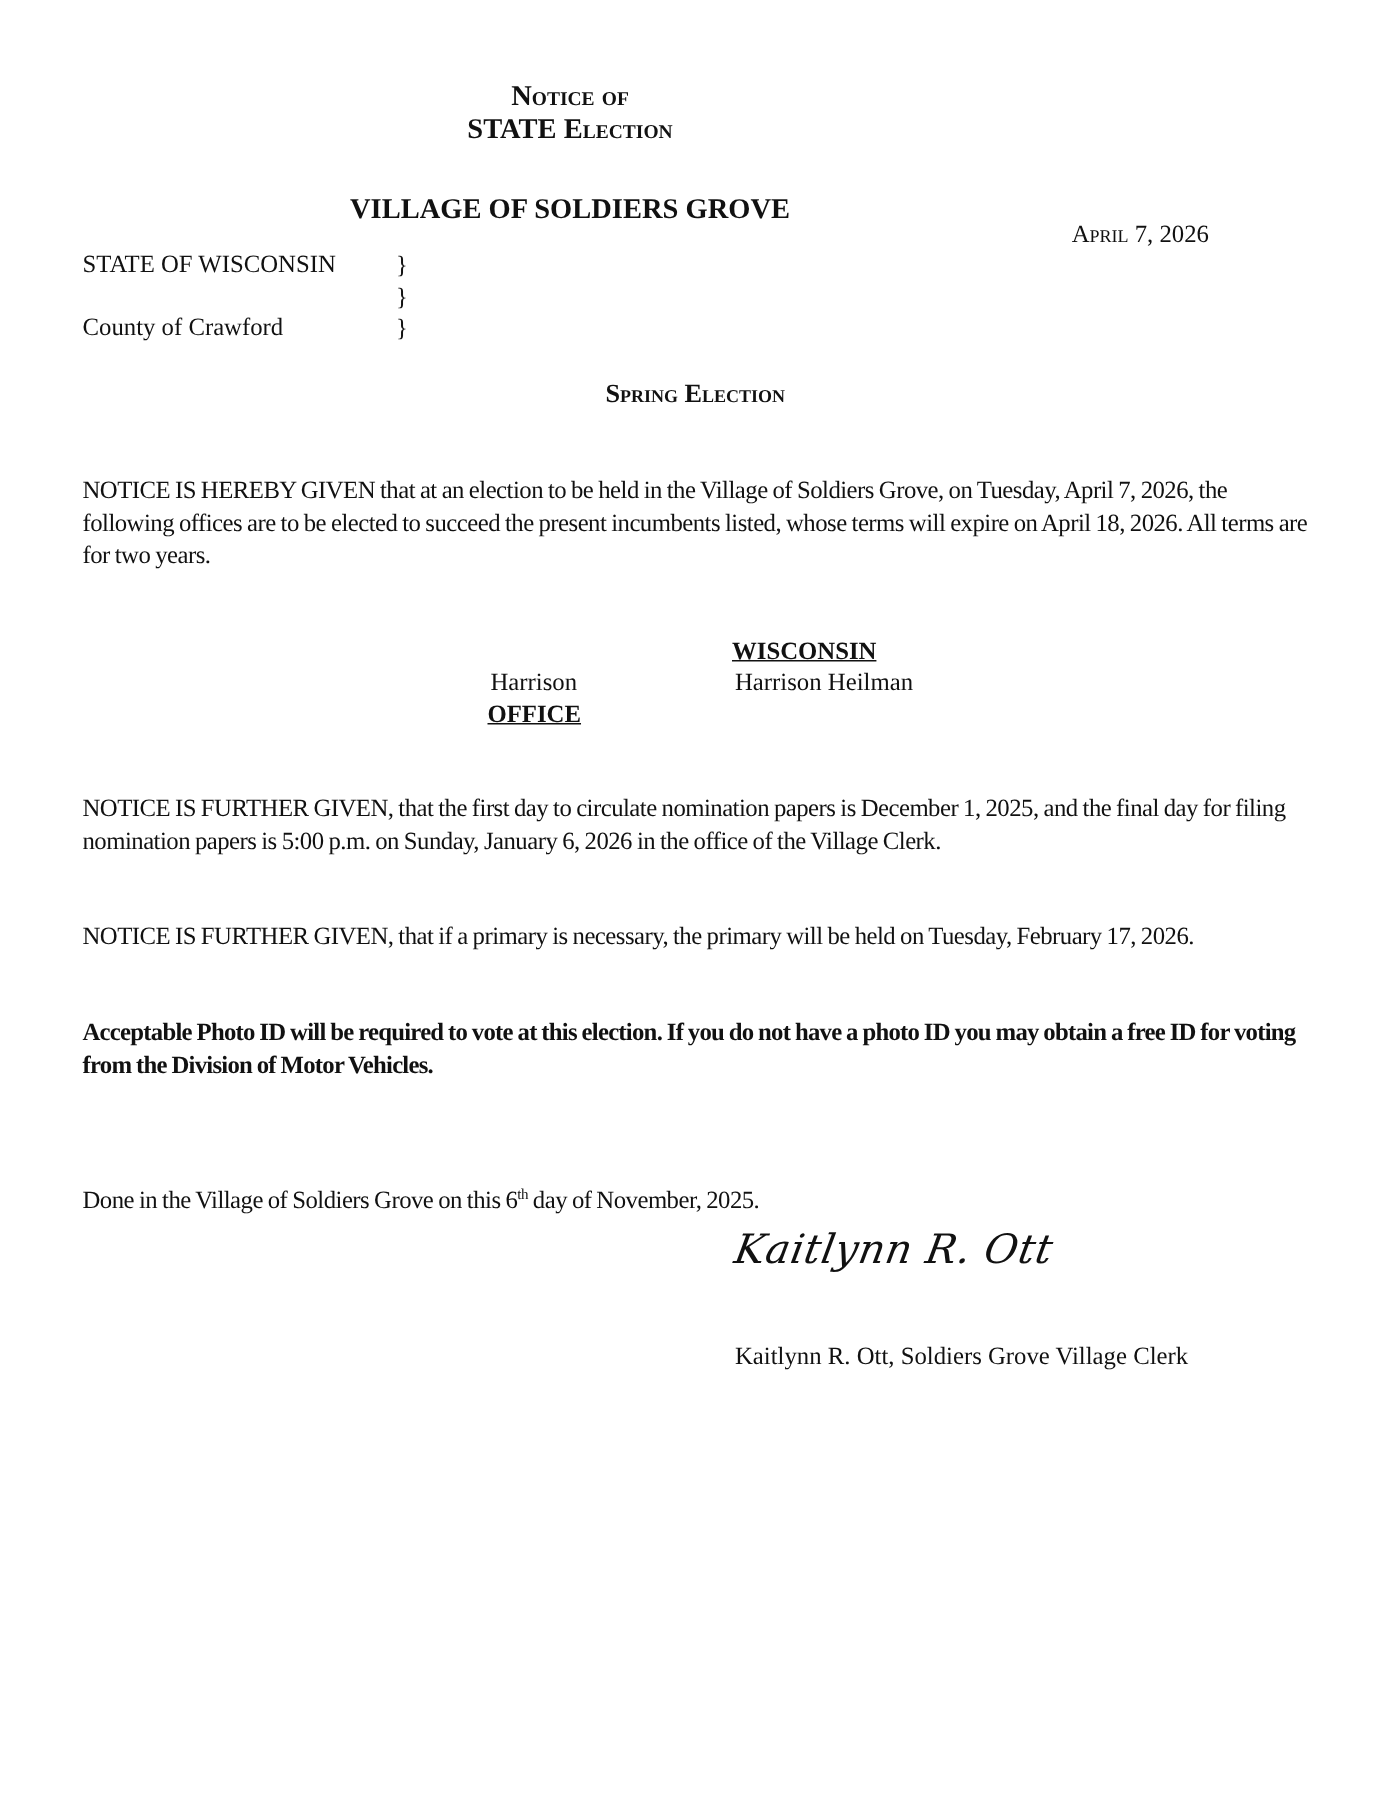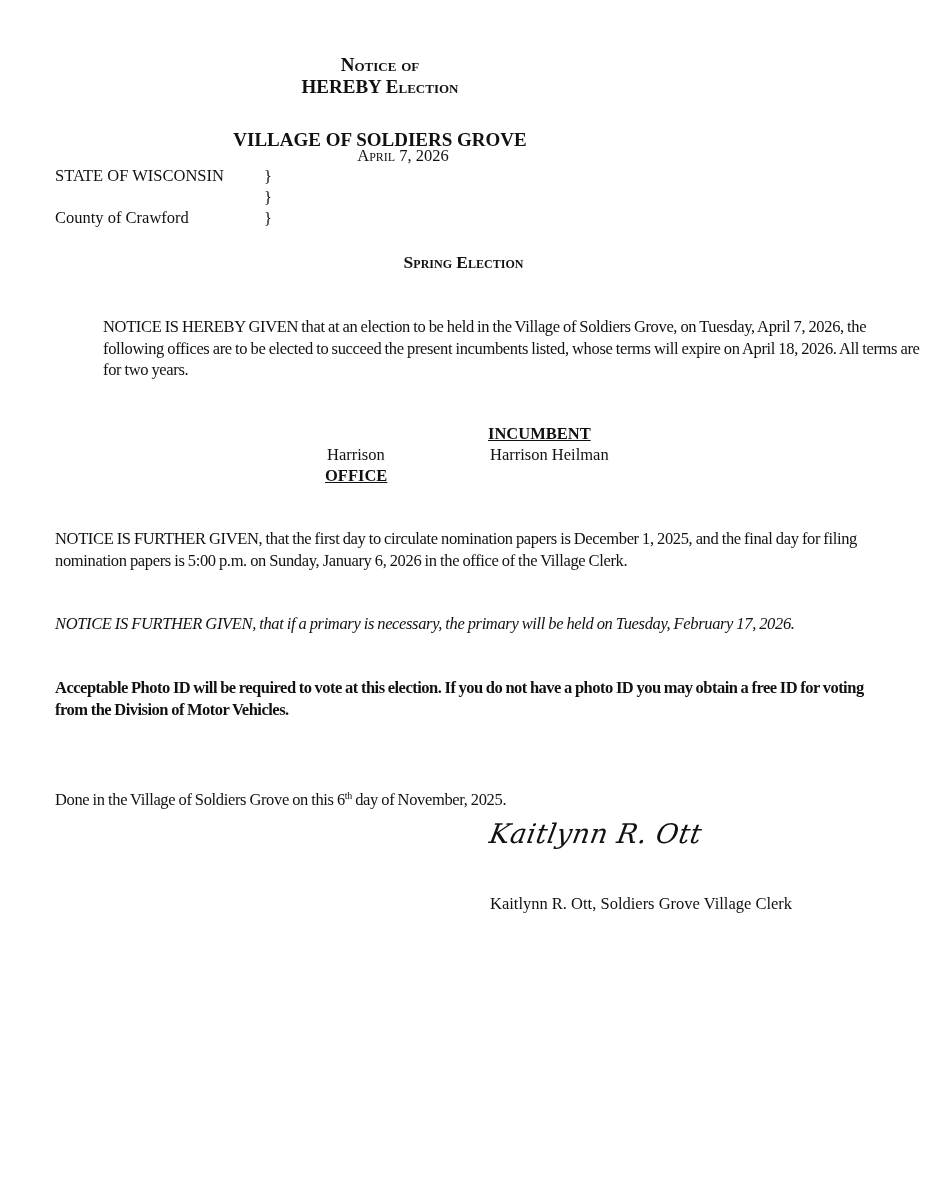--- a/index.html
+++ b/index.html
@@ -29,45 +29,45 @@
       transform: skewX(-10deg);
     }
   </style>
 </head>
 <body>
 
 <div class="abs title" style="top:54px;">
   <span class="sc">Notice of</span>
 </div>
 <div class="abs title" style="top:76px;">
-  <span>HEREBY</span>
+  <span>STATE</span>
   <span class="sc">Election</span>
 </div>
 <div class="abs title" style="top:98px;margin-top:31px;">VILLAGE OF SOLDIERS GROVE</div>
 
-<div class="abs body-text sc" style="left:0; width:806px; text-align:center; top:145px; padding-left:0;">April 7, 2026</div>
+<div class="abs body-text sc" style="left:0; width:806px; text-align:right; top:145px; padding-left:0;">April 7, 2026</div>
 
 <div class="abs body-text" style="left:55px; top:165px;">STATE OF WISCONSIN</div>
 <div class="abs body-text" style="left:55px; top:207px;">County of Crawford</div>
 <div class="abs body-text" style="left:264px; top:166px;">}</div>
 <div class="abs body-text" style="left:264px; top:187px;">}</div>
 <div class="abs body-text" style="left:264px; top:208px;">}</div>
 
 <div class="abs bold sc" style="left:0; width:927px; text-align:center; top:252px; font-size:17.5px;">Spring Election</div>
 
-<div class="abs para" style="top:316px;margin-left:48px;">NOTICE IS HEREBY GIVEN that at an election to be held in the Village of Soldiers Grove, on Tuesday, April 7, 2026, the following offices are to be elected to succeed the present incumbents listed, whose terms will expire on April 18, 2026.  All terms are for two years.</div>
+<div class="abs para" style="top:316px;">NOTICE IS HEREBY GIVEN that at an election to be held in the Village of Soldiers Grove, on Tuesday, April 7, 2026, the following offices are to be elected to succeed the present incumbents listed, whose terms will expire on April 18, 2026.  All terms are for two years.</div>
 
 <div class="abs body-text bold ul" style="left:325px; top:423px;margin-top:42px;">OFFICE</div>
-<div class="abs body-text bold ul" style="left:488px; top:423px;">INCUMBENT</div>
+<div class="abs body-text bold ul" style="left:488px; top:423px;">WISCONSIN</div>
 <div class="abs body-text" style="left:327px; top:444px;">Harrison</div>
 <div class="abs body-text" style="left:490px; top:444px;font-family:Liberation Serif, serif;">Harrison Heilman</div>
 
 <div class="abs para" style="top:528px;">NOTICE IS FURTHER GIVEN, that the first day to circulate nomination papers is December 1, 2025, and the final day for filing nomination papers is 5:00 p.m. on Sunday, January 6, 2026 in the office of the Village Clerk.</div>
 
-<div class="abs para" style="top:613px;font-style:italic;">NOTICE IS FURTHER GIVEN, that if a primary is necessary, the primary will be held on Tuesday, February 17, 2026.</div>
+<div class="abs para" style="top:613px;">NOTICE IS FURTHER GIVEN, that if a primary is necessary, the primary will be held on Tuesday, February 17, 2026.</div>
 
 <div class="abs para bold" style="top:677px; letter-spacing:-0.5px;">Acceptable Photo ID will be required to vote at this election.  If you do not have a photo ID you may obtain a free ID for voting from the Division of Motor Vehicles.</div>
 
 <div class="abs para" style="top:761px;margin-top:28px;">
   <span>Done in the Village of Soldiers Grove on this 6</span><sup>th</sup><span> day of November, 2025.</span>
 </div>
 
 <div class="abs sig-script" style="left:490px; top:818px;">Kaitlynn R. Ott</div>
 <div class="abs body-text" style="left:490px; top:865px;margin-top:28px;">Kaitlynn R. Ott, Soldiers Grove Village Clerk</div>
 

